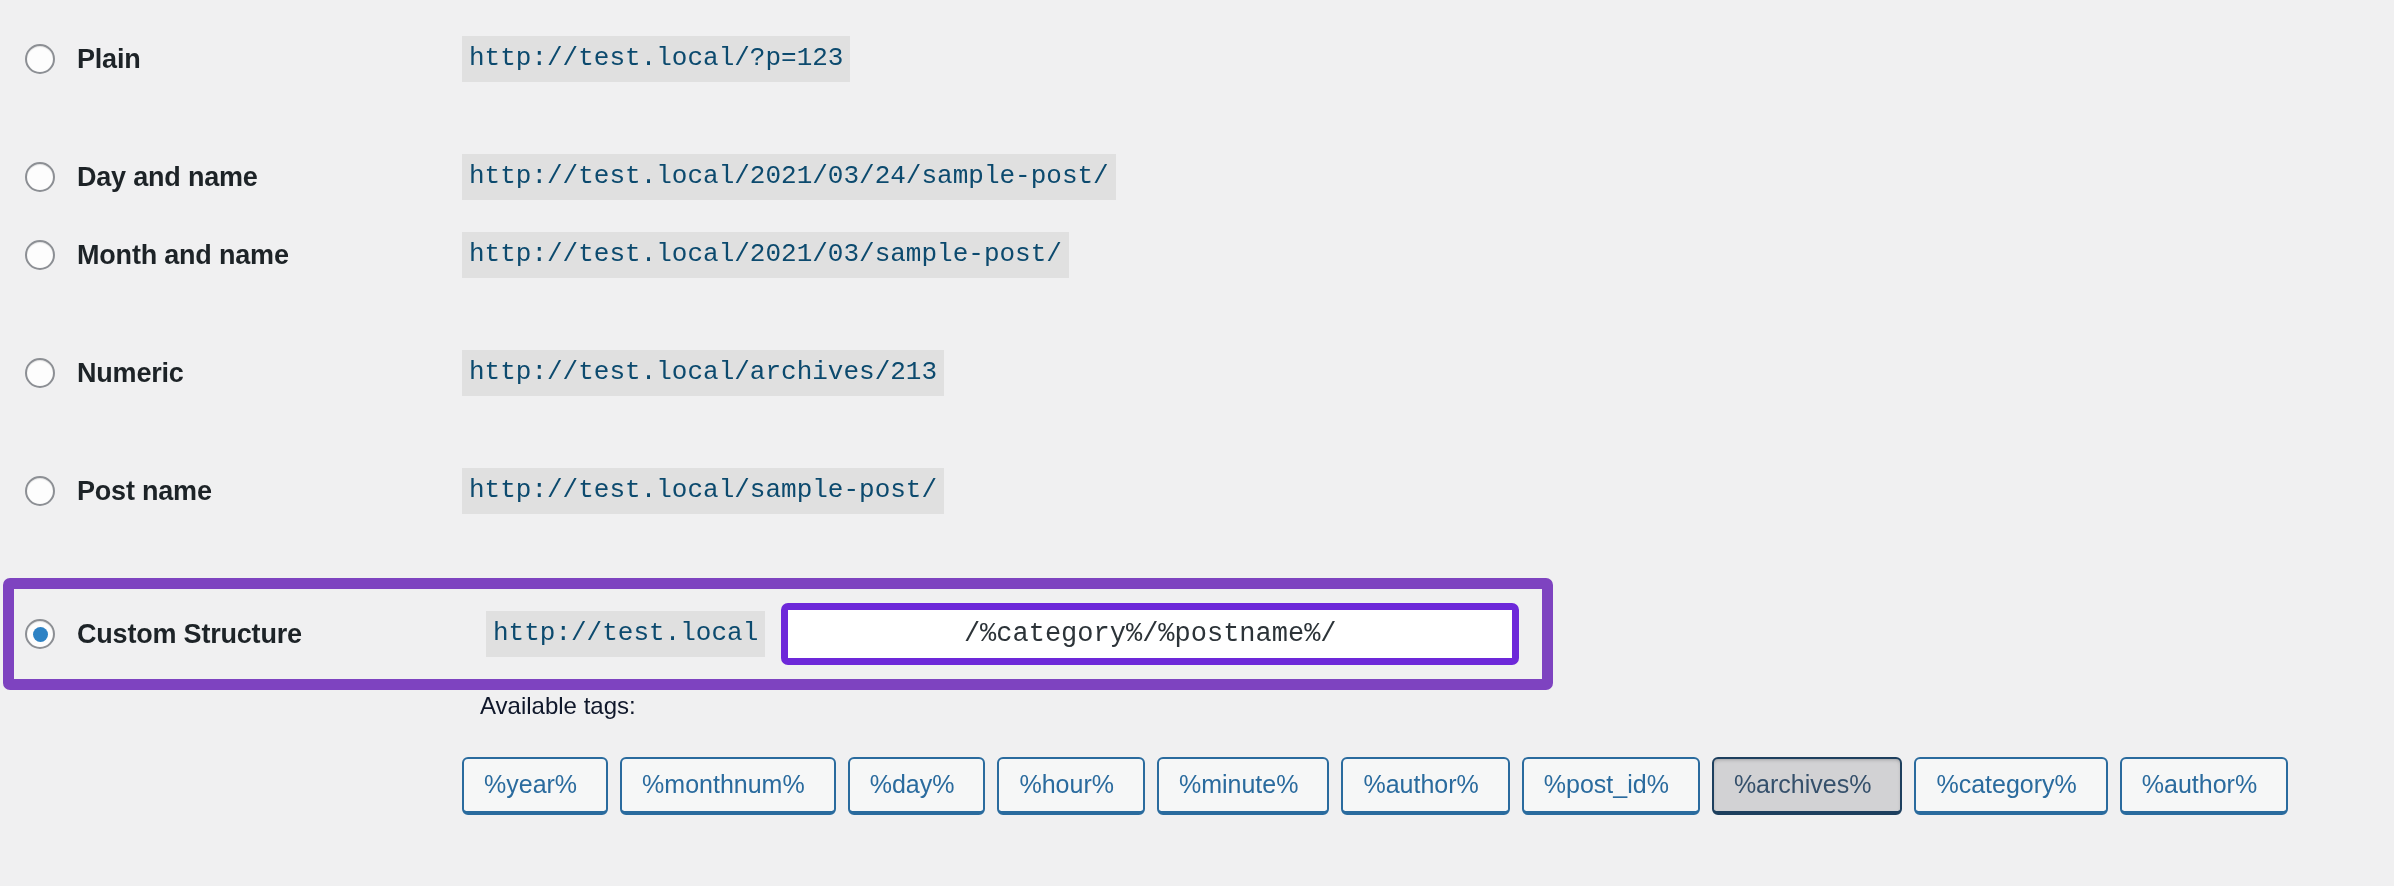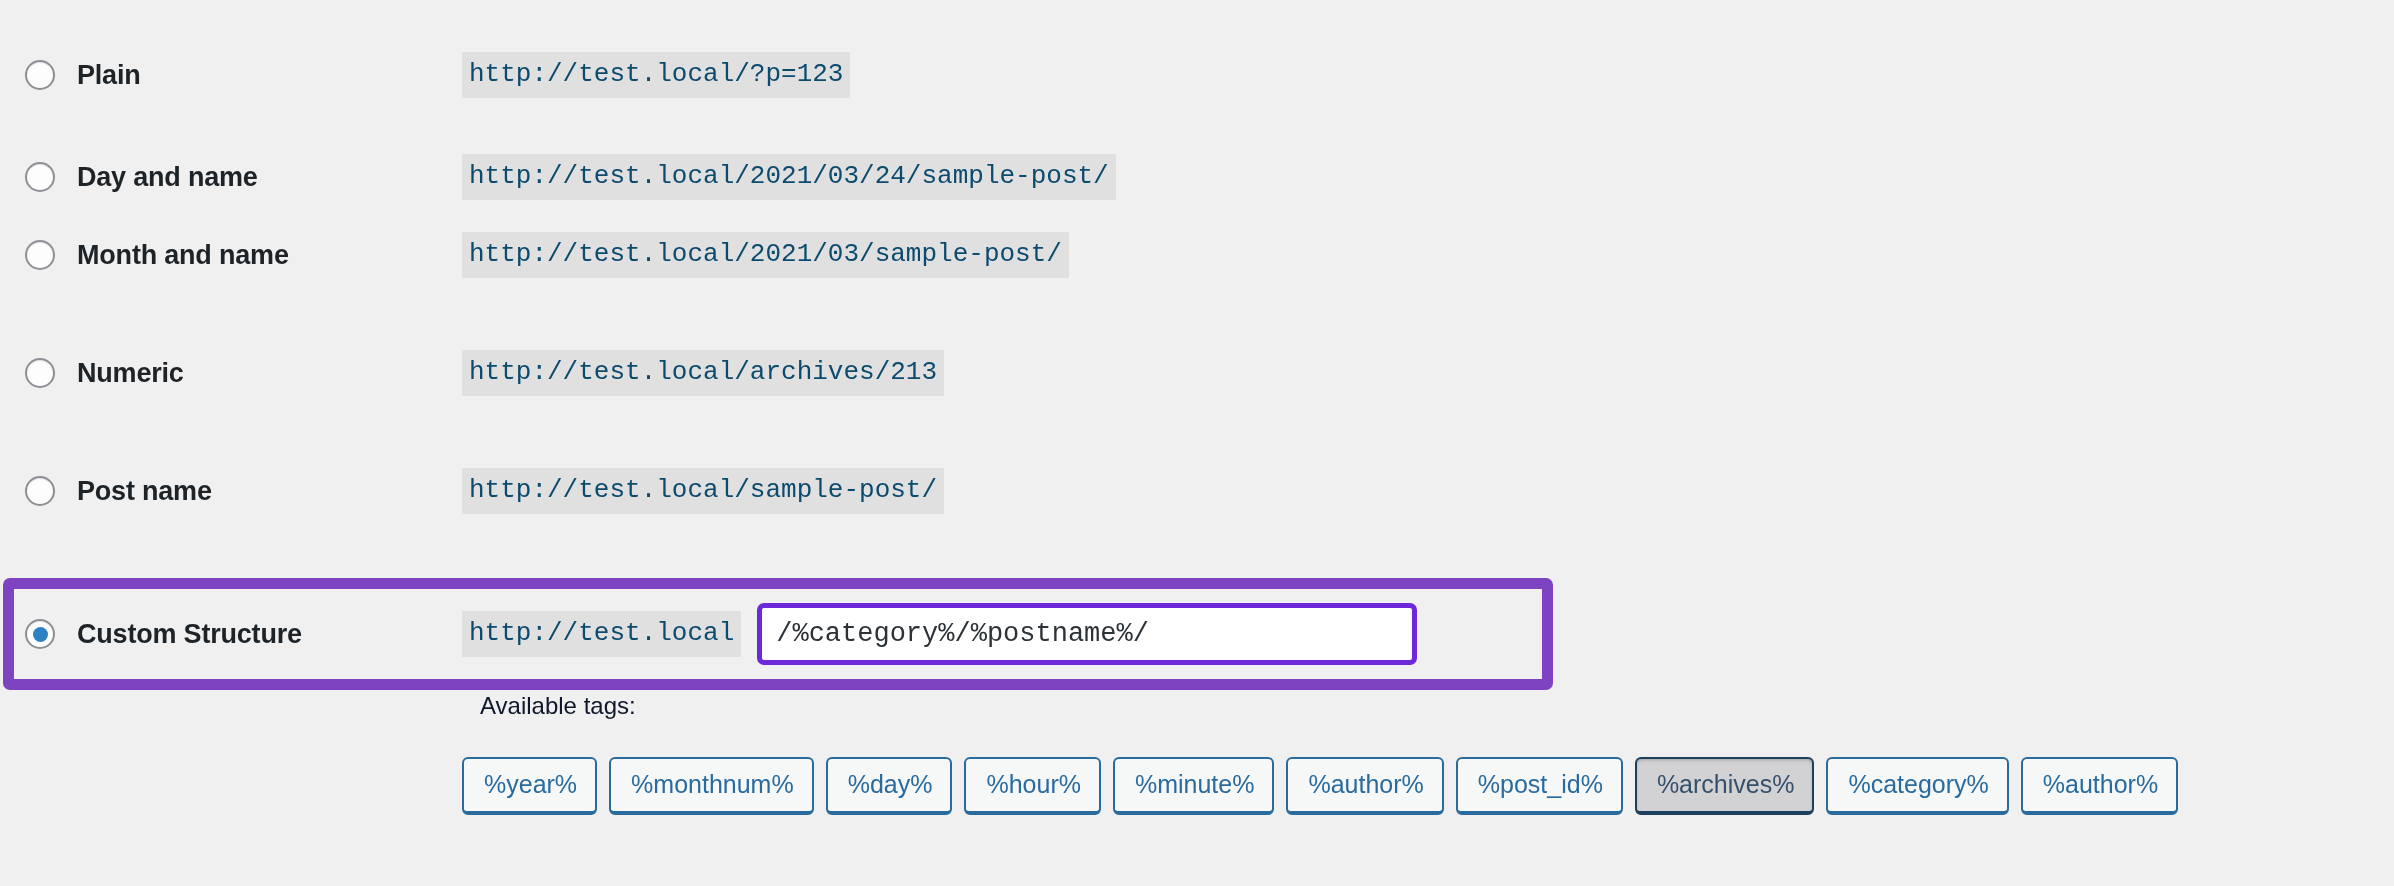--- a/index.html
+++ b/index.html
@@ -85,57 +85,59 @@
     background: #e0e0e0;
     color: #0c4a6e;
     font-family: "Liberation Mono", monospace;
     font-size: 26px;
     line-height: 1.35;
     padding: 5px 7px;
     white-space: nowrap;
   }
 
   
-  #row-plain       { top: 0px; margin-top: 16px;   }
+  #row-plain       { top: 0px;   }
   #row-day         { top: 118px; }
   #row-month       { top: 196px; }
   #row-numeric     { top: 314px; text-align: right; }
   #row-postname    { top: 432px; }
 
   
   .highlight-box {
     position: absolute;
     left: 3px;
     top: 578px;
     width: 1550px;
     height: 112px;
     border: 11px solid #7e43c0;
     border-radius: 7px;
     box-sizing: border-box;
   }
 
   #row-custom {
     top: 578px;
     height: 112px;
+    gap: 24px;
   }
   #row-custom .radio-cell { padding-left: 25px; }
 
   .custom-input {
-    width: 660px;
+    width: 738px;
     height: 62px;
     box-sizing: border-box;
     margin-left: 16px;
     background: #ffffff;
-    border: 5px solid #6d28d9;
+    border: 7px solid #6d28d9;
     border-radius: 7px;
     color: #2c3338;
     font-family: "Liberation Mono", monospace;
     font-size: 27px;
     padding: 0 14px;
     outline: none;
+    text-align: center;
   }
 
   
   .tags-label {
     position: absolute;
     left: 480px;
     top: 692px;
     font-size: 24px;
     color: #0f172a;
     white-space: nowrap;
@@ -151,21 +153,21 @@
 
   .tag-btn {
     background: #f6f7f7;
     border: 2px solid #2a6b9e;
     border-bottom-width: 4px;
     border-radius: 6px;
     color: #2a6b9e;
     font-family: "Liberation Sans", sans-serif;
     font-size: 25px;
     line-height: 1;
-    padding: 13px 18px 14px 20px;
+    padding: 13px 29px 14px 20px;
     white-space: nowrap;
     cursor: pointer;
   }
   .tag-btn.active {
     background: #d2d2d4;
     border-color: #1d3f5e;
     color: #35506b;
     box-shadow: inset 0 2px 5px -3px rgba(0,0,0,0.5);
   }
 </style>

